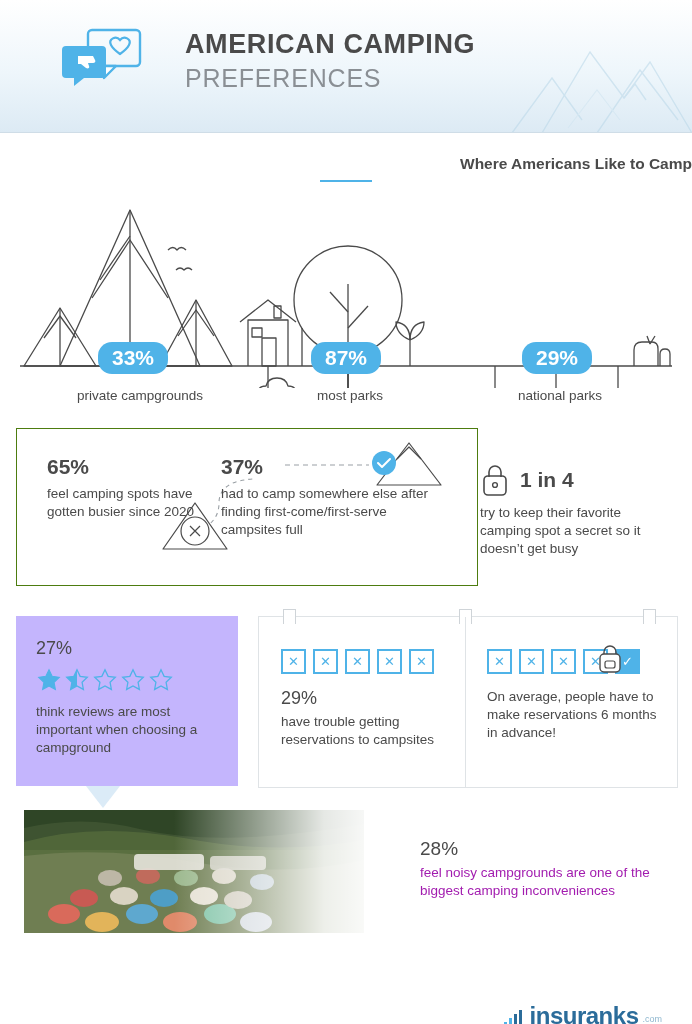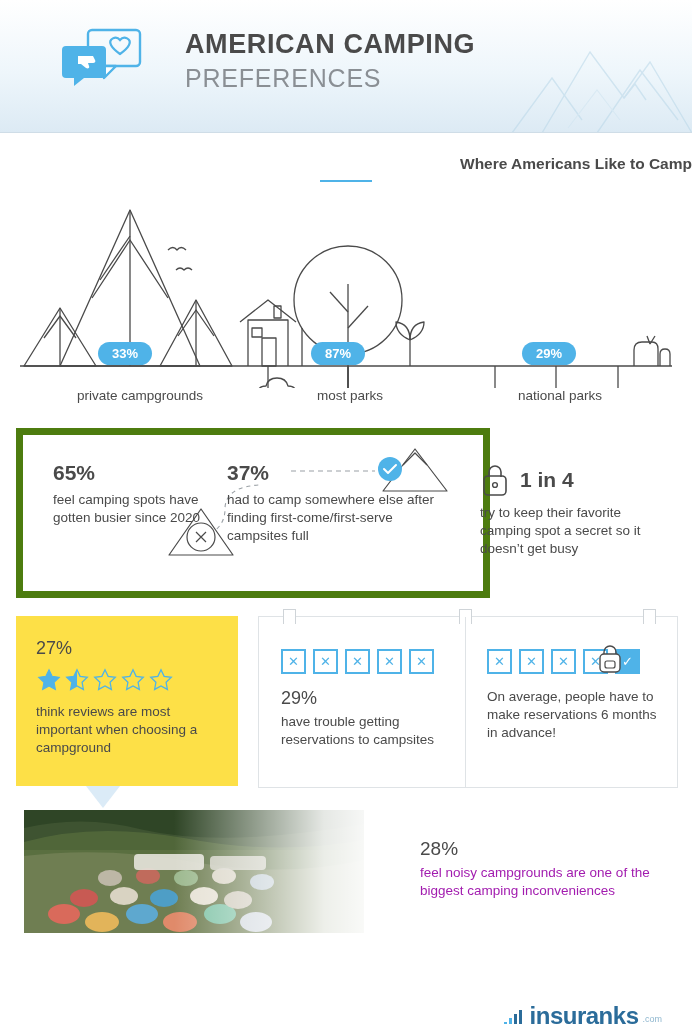--- a/index.html
+++ b/index.html
@@ -37,47 +37,47 @@
     text-align:right;font-size:15.5px;font-weight:bold;color:#4a4a4a;
     margin-top:22px;
   }
   .sec-underline{
     width:52px;height:2px;background:#4fb3e8;margin:7px auto 0 auto;
   }
   .scene{position:relative;width:692px;height:200px;margin-top:6px;}
   .scene svg{position:absolute;left:0;top:0;}
   .pct-pill{
     position:absolute;background:#4fb3e8;color:#fff;border-radius:14px;
-    font-size:13px;font-weight:bold;padding:4px 14px;
+    font-size:21px;font-weight:bold;padding:4px 14px;
     display:flex;align-items:center;justify-content:center;
   }
   .cat-labels{position:relative;width:692px;height:28px;}
   .cat-label{
     position:absolute;font-size:13.5px;color:#4a4a4a;text-align:center;
   }
 
   
   .panel-row{position:relative;width:692px;height:168px;margin-top:12px;}
   .torn{
     position:absolute;left:16px;top:0;width:460px;height:156px;
-    background:#fff;border:7px solid #4d7c0f;
+    background:#fff;border:1px solid #4d7c0f;
   }
   .torn:before,.torn:after{content:"";position:absolute;left:0;width:100%;height:7px;background:#fff;}
   .torn-inner{position:absolute;left:0;top:0;width:100%;height:100%;}
   .stat-big{font-size:21px;font-weight:bold;color:#4a4a4a;}
   .stat-text{font-size:13.5px;line-height:1.32;color:#4a4a4a;margin-top:6px;}
   .blk-a{position:absolute;left:30px;top:26px;width:150px;}
   .blk-b{position:absolute;left:204px;top:26px;width:210px;}
   .blk-c{position:absolute;left:480px;top:34px;width:182px;}
 
   
   .row3{position:relative;width:692px;height:196px;margin-top:10px;}
   .callout{
     position:absolute;left:16px;top:10px;width:222px;height:170px;
-    background:#fde047;
+    background:#c4b5fd;
   }
   .callout .pct{font-size:18px;color:#4a4a4a;margin:0 0 8px 0;}
   .stars{display:flex;gap:2px;margin-bottom:10px;}
   .callout-tail{
     position:absolute;left:86px;top:180px;width:0;height:0;
     border-left:17px solid transparent;border-right:17px solid transparent;
     border-top:22px solid #dbebf7;
   }
   .cardbox{
     position:absolute;left:258px;top:10px;width:418px;height:170px;

